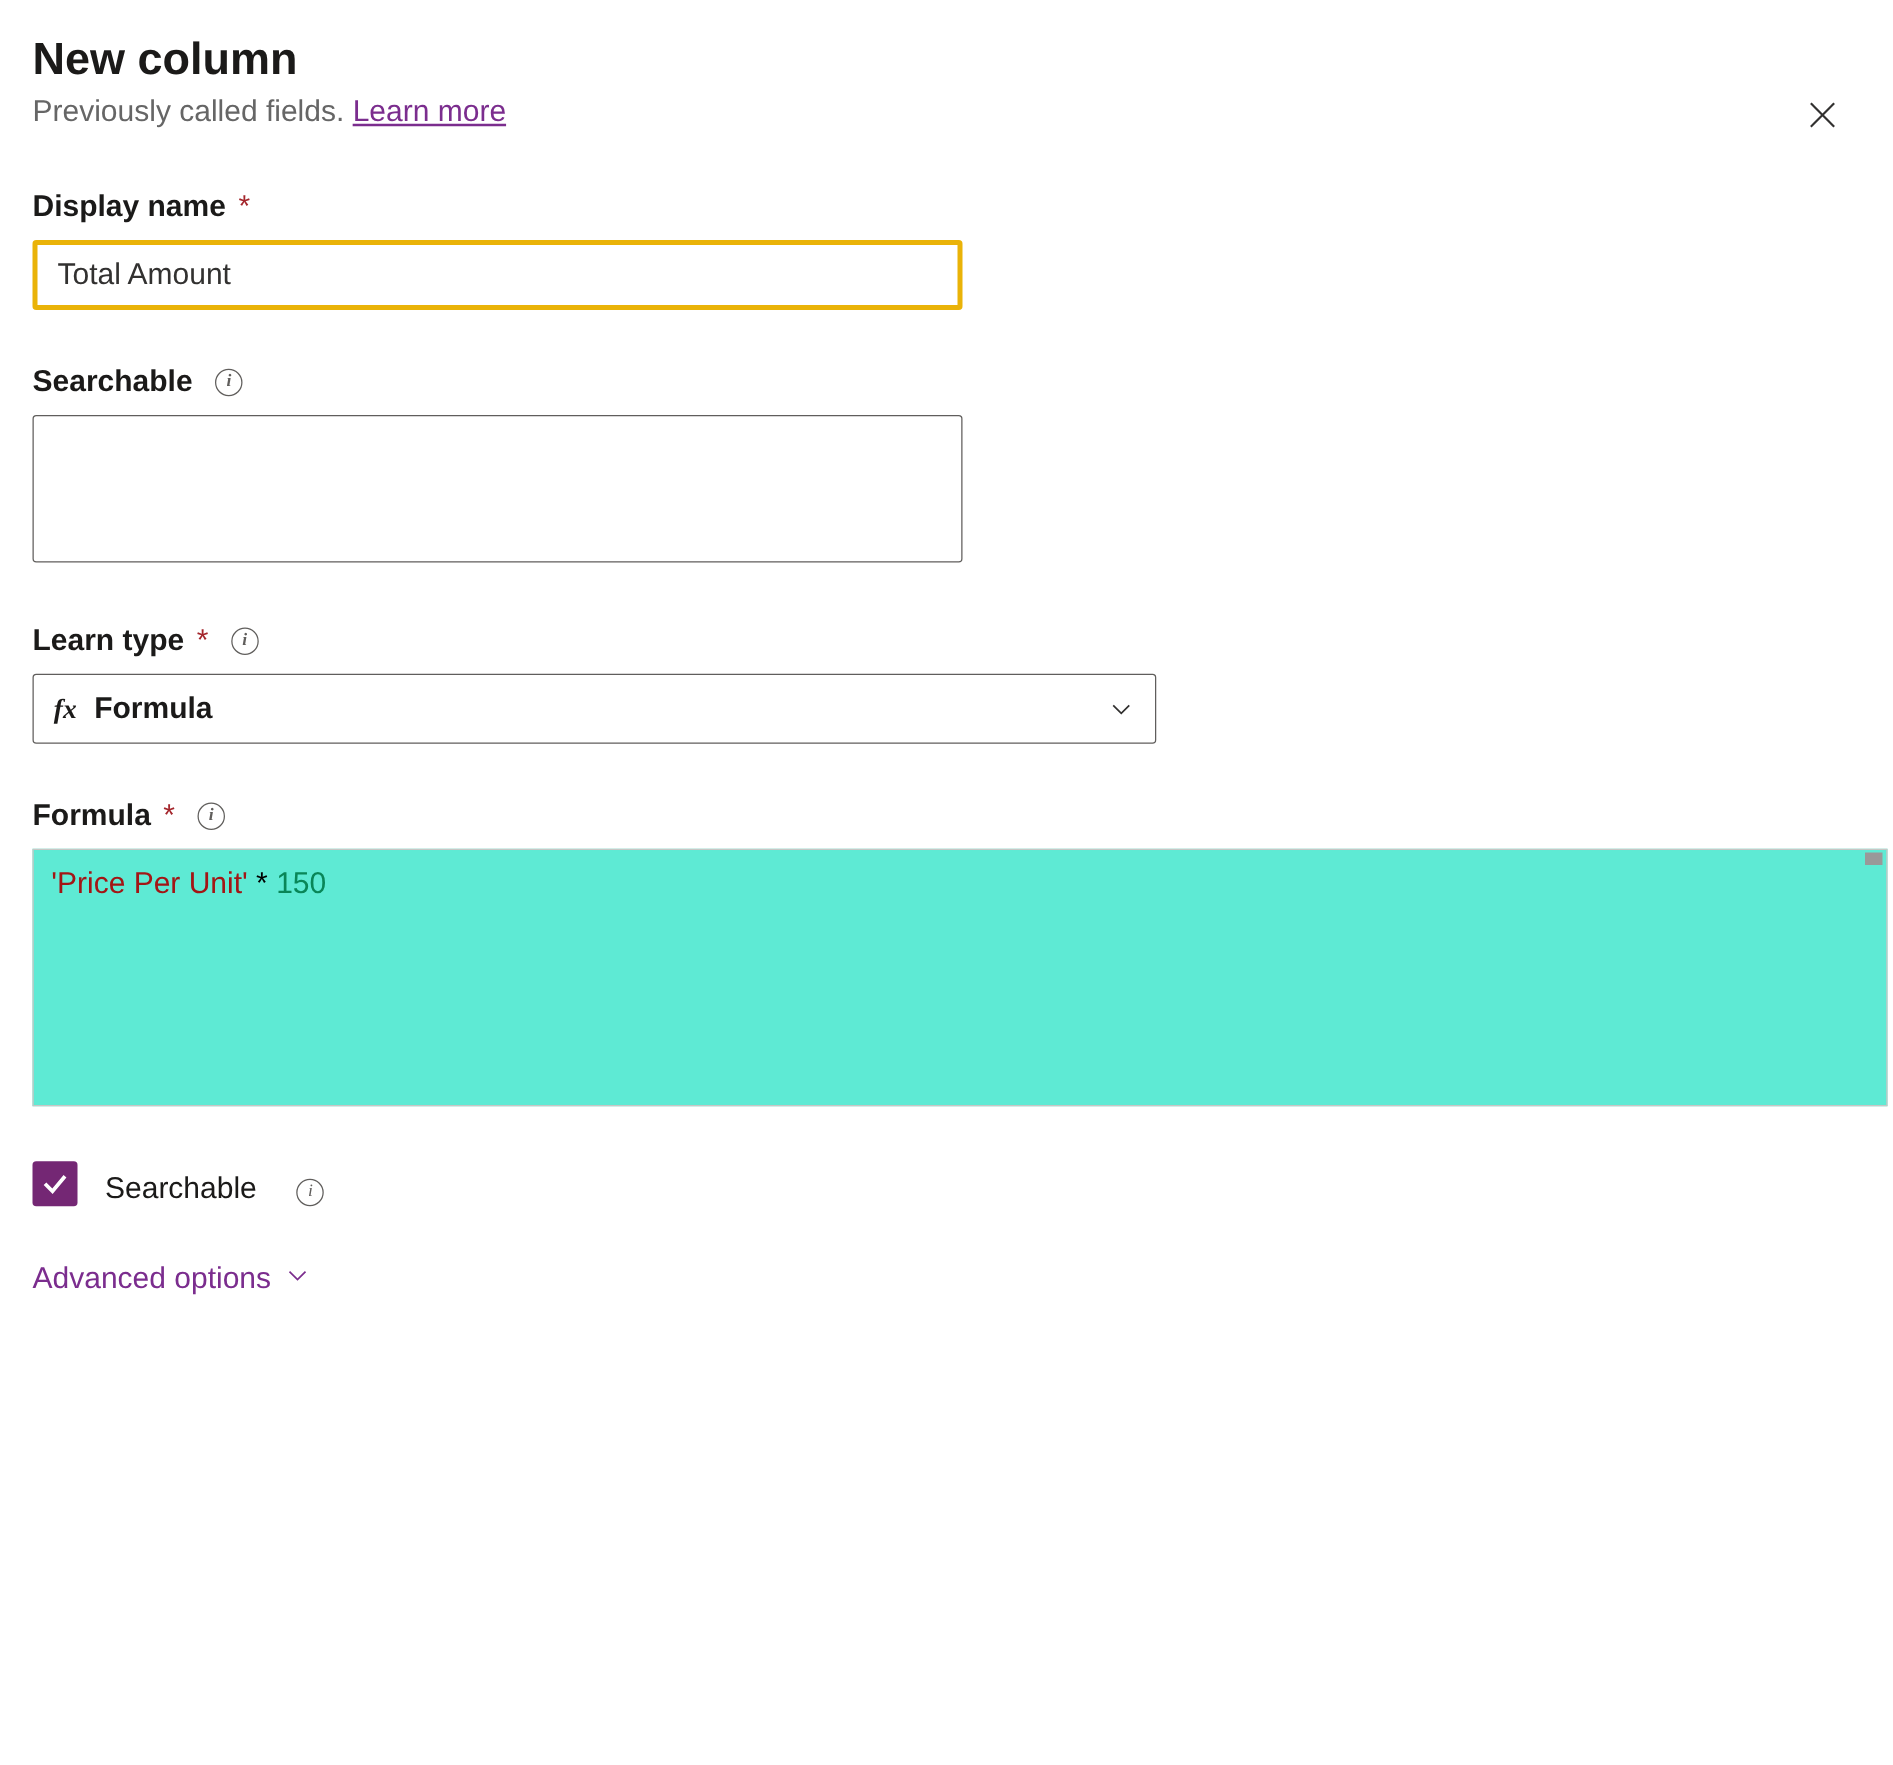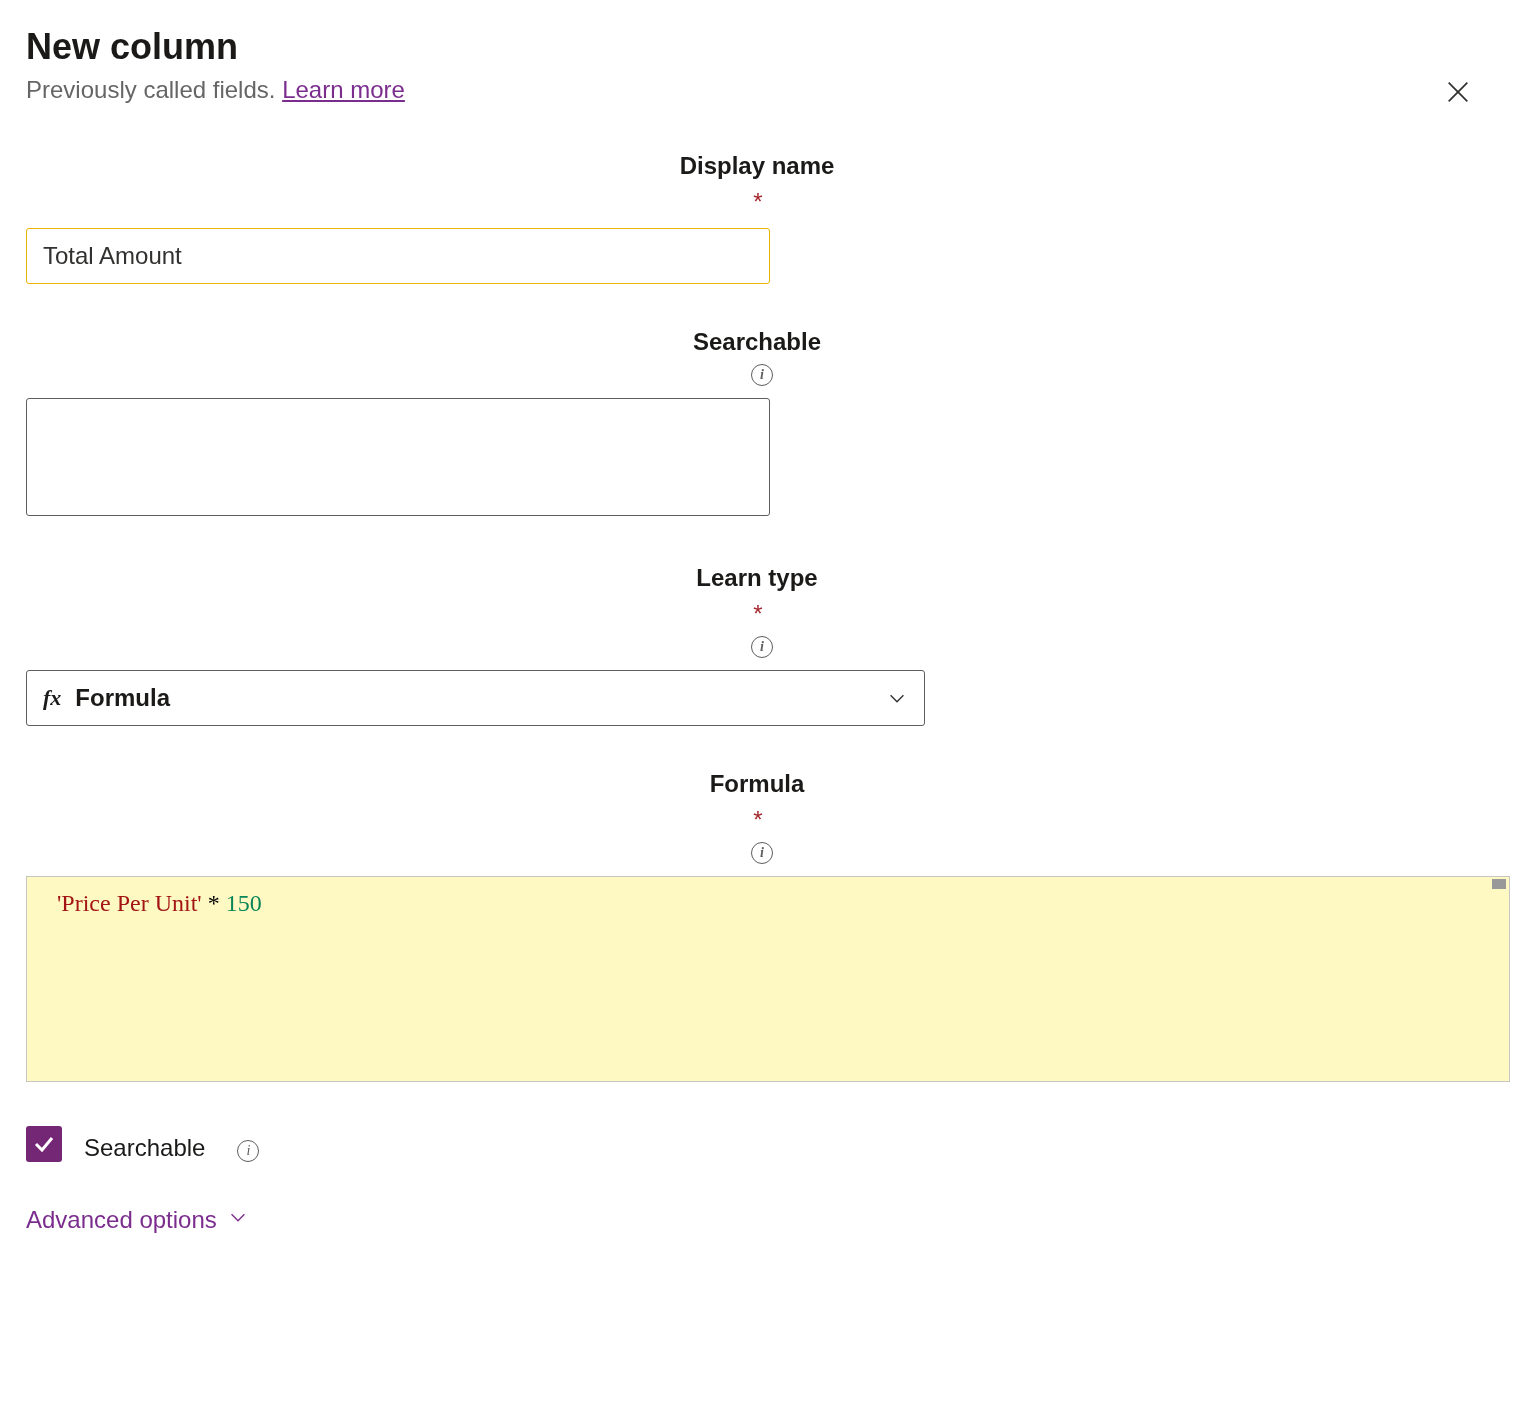--- a/index.html
+++ b/index.html
@@ -51,21 +51,20 @@
       margin-bottom: 44px;
     }
     .field-label {
       font-size: 24px;
       font-weight: 600;
       color: #1b1a19;
       margin-bottom: 12px;
       display: flex;
       align-items: center;
       gap: 8px;
-      flex-direction: column;
     }
     .required {
       color: #a4262c;
       font-weight: 400;
       margin-left: 2px;
     }
     .info-icon {
       display: inline-flex;
       align-items: center;
       justify-content: center;
@@ -78,21 +77,21 @@
       font-style: italic;
       font-family: Georgia, serif;
       margin-left: 10px;
       cursor: pointer;
     }
     .text-input {
       width: 744px;
       height: 56px;
       padding: 10px 16px;
       font-size: 24px;
-      border: 1px solid #eab308;
+      border: 4px solid #eab308;
       border-radius: 3px;
       background: #ffffff;
       color: #323130;
       font-family: inherit;
     }
     .textarea-input {
       width: 744px;
       height: 118px;
       padding: 10px 16px;
       font-size: 24px;
@@ -129,23 +128,23 @@
       flex: 1;
     }
     .dropdown .chevron {
       width: 22px;
       height: 22px;
     }
     .formula-editor {
       width: 1484px;
       height: 206px;
       border: 1px solid #c8c6c4;
-      background: #fef9c3;
-      padding: 10px 30px;
-      font-family: Liberation Serif, serif;
+      background: #5eead4;
+      padding: 10px 14px;
+      font-family: Liberation Sans, sans-serif;
       font-size: 24px;
       line-height: 1.4;
       position: relative;
     }
     .formula-editor .scrollbar-hint {
       position: absolute;
       right: 3px;
       top: 2px;
       width: 14px;
       height: 10px;

